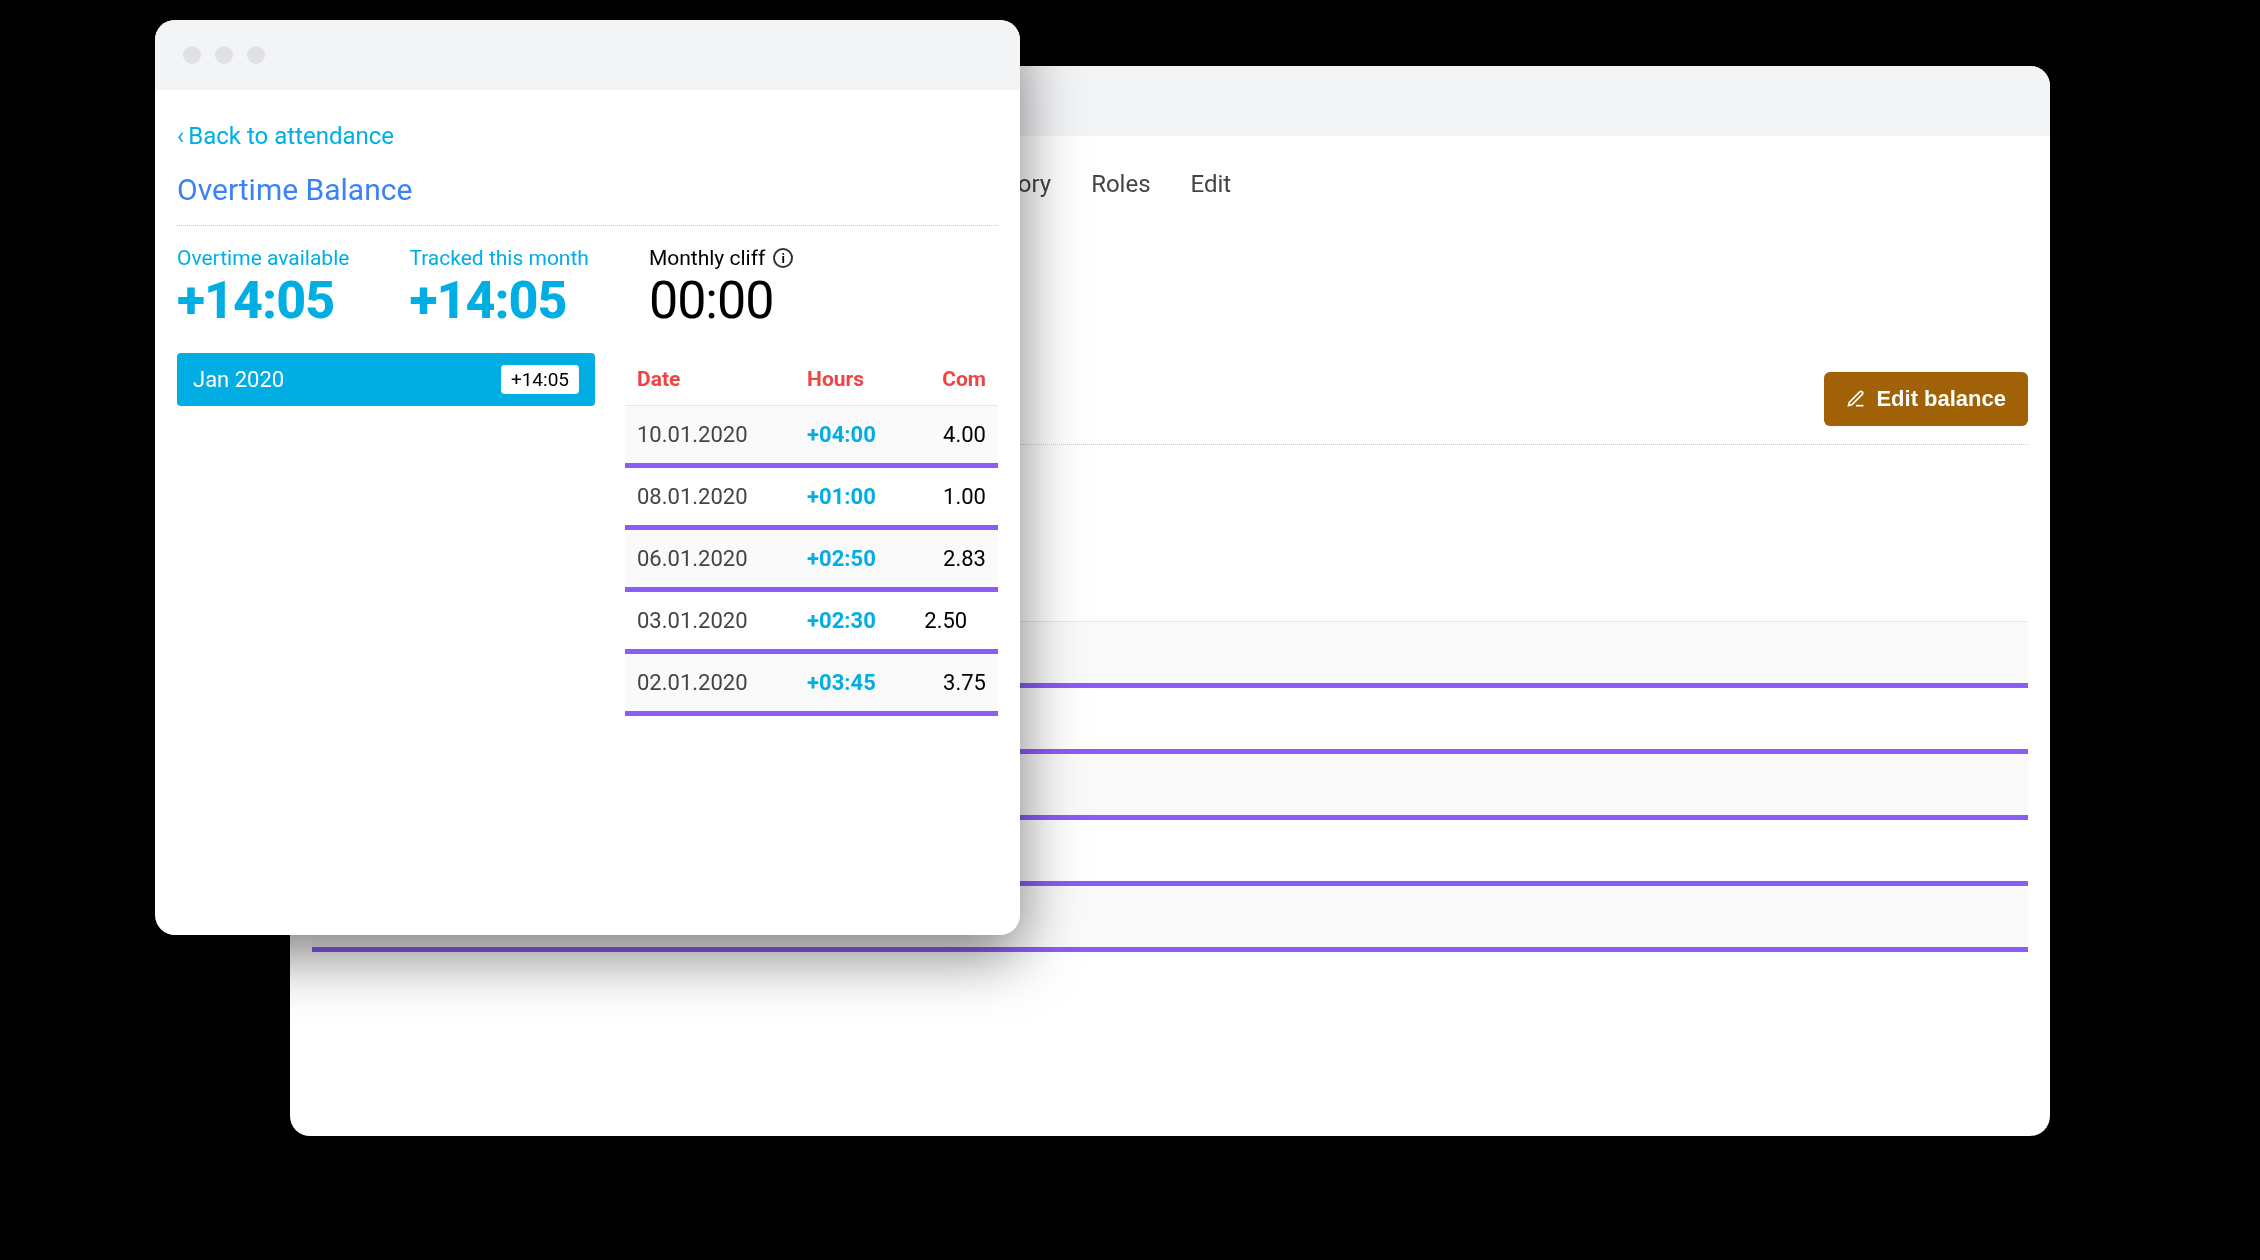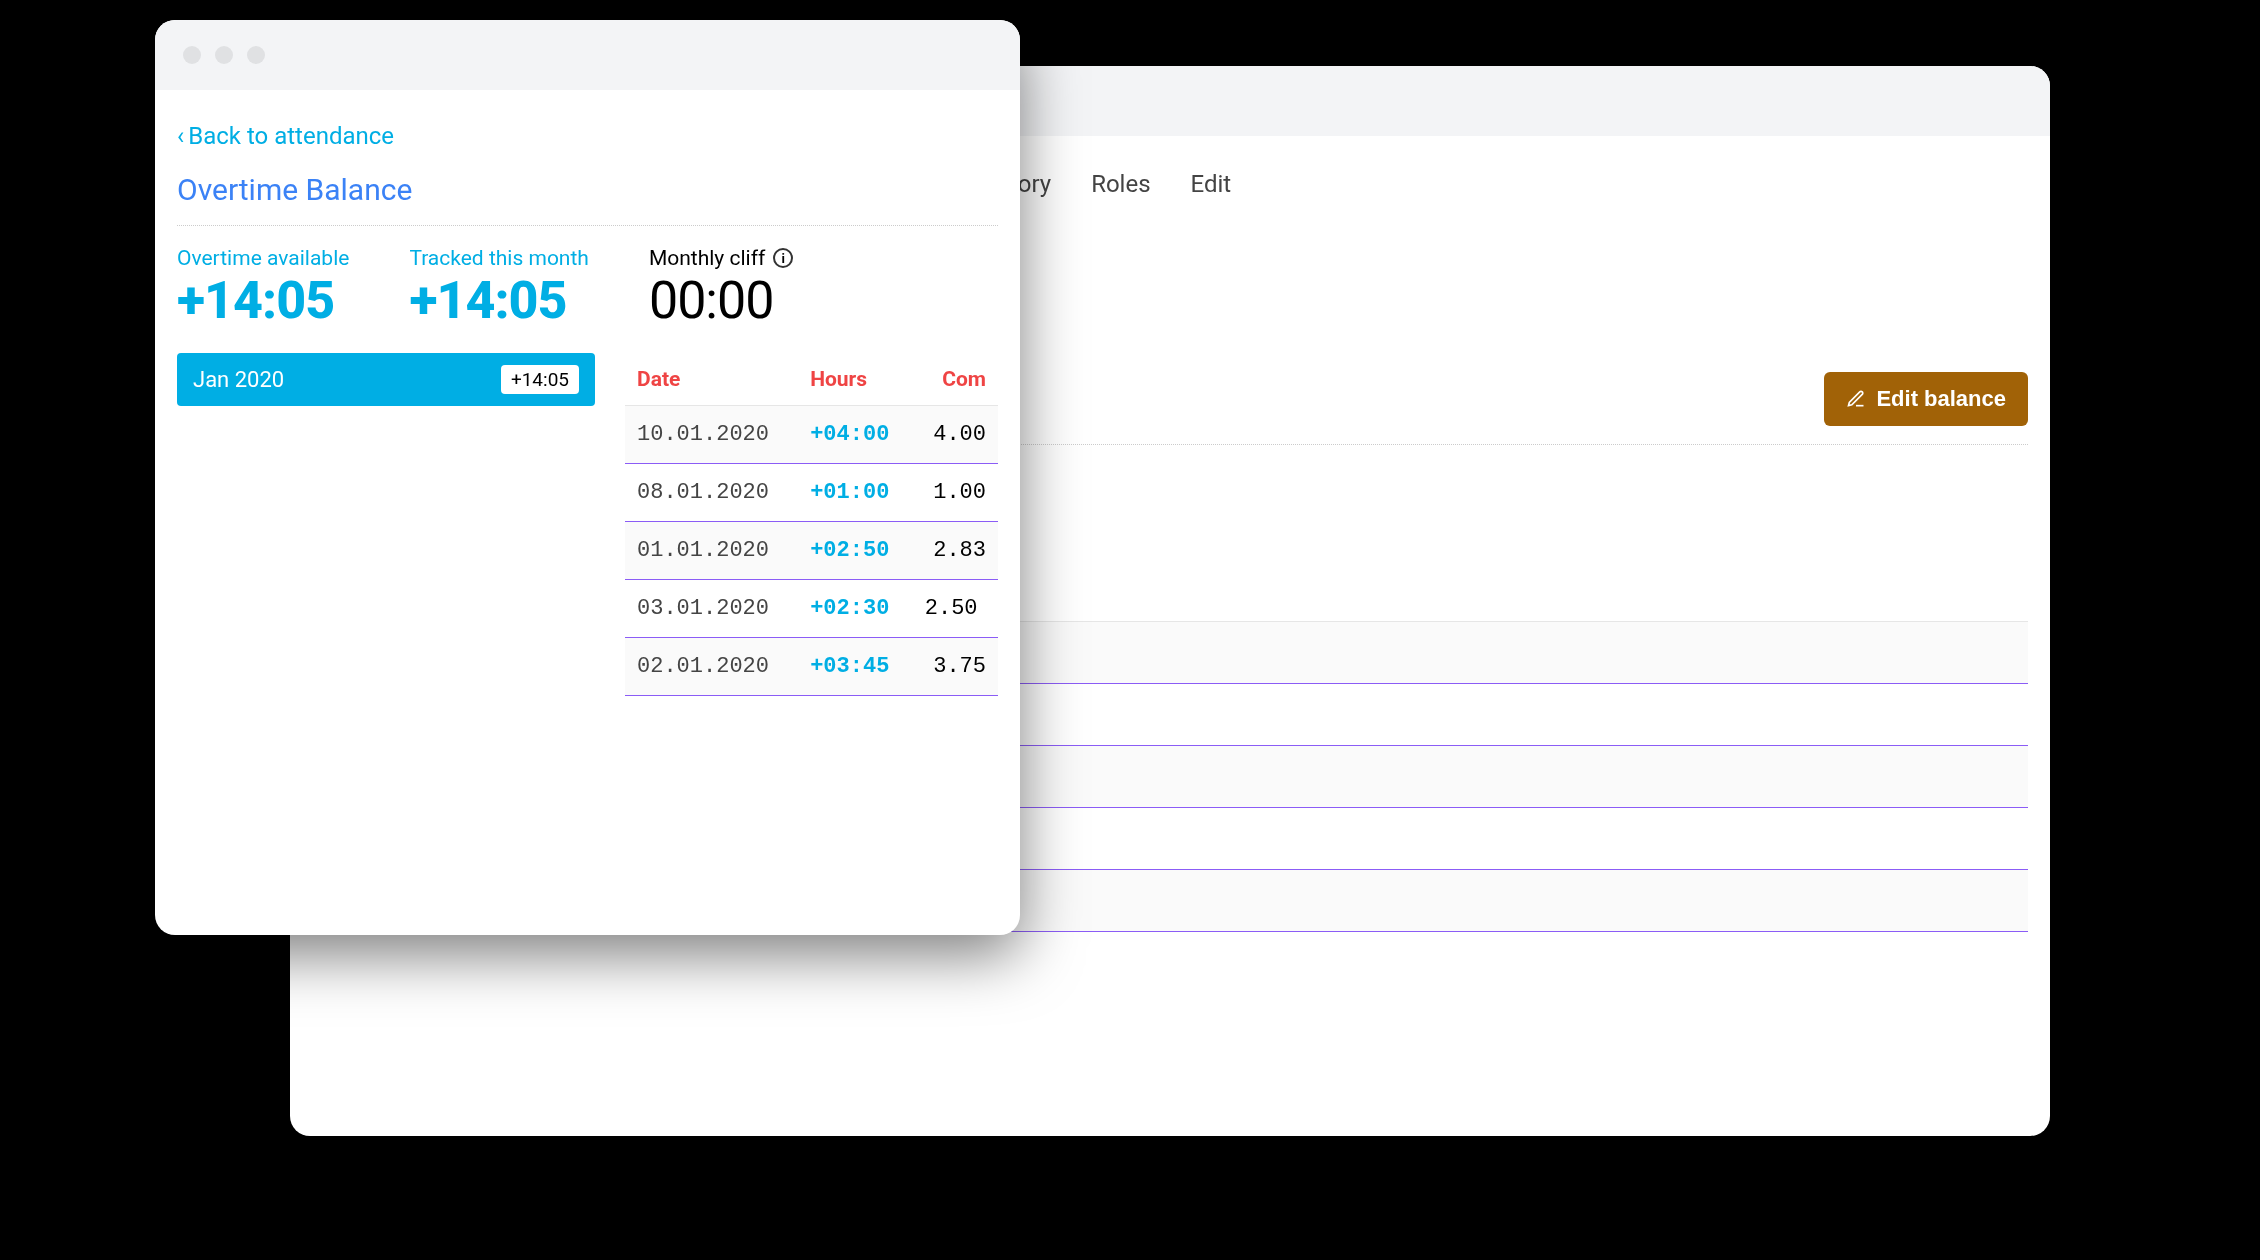--- a/index.html
+++ b/index.html
@@ -102,22 +102,21 @@
   text-align: left;
   font-size: 21px;
   font-weight: 700;
   color: #ef4444;
   padding: 14px 12px;
   border-bottom: 1px solid #e6e6e6;
 }
 .tbl td {
   font-size: 22px;
   padding: 16px 12px;
-  border-bottom: 1px solid #8b5cf6;
-  font-family: Liberation Mono, monospace;
+  border-bottom: 5px solid #8b5cf6;
 }
 .tbl tr:nth-child(odd) td { background: #fafafa; }
 .hours-cell { color: #00aee4; font-weight: 700; }
 .date-cell { color: #444; }
 .num-cell { color: #000; }
 
 
 .tabs {
   display: flex;
   gap: 40px;
@@ -293,21 +292,21 @@
               <td class="date-cell">10.01.2020</td>
               <td class="hours-cell">+04:00</td>
               <td class="num-cell" style="text-align:right">4.00</td>
             </tr>
             <tr>
               <td class="date-cell">08.01.2020</td>
               <td class="hours-cell">+01:00</td>
               <td class="num-cell" style="text-align:right">1.00</td>
             </tr>
             <tr>
-              <td class="date-cell">01.01.2020</td>
+              <td class="date-cell">06.01.2020</td>
               <td class="hours-cell">+02:50</td>
               <td class="num-cell" style="text-align:right">2.83</td>
             </tr>
             <tr>
               <td class="date-cell">03.01.2020</td>
               <td class="hours-cell">+02:30</td>
               <td class="num-cell" style="text-align:left">2.50</td>
             </tr>
             <tr>
               <td class="date-cell">02.01.2020</td>

